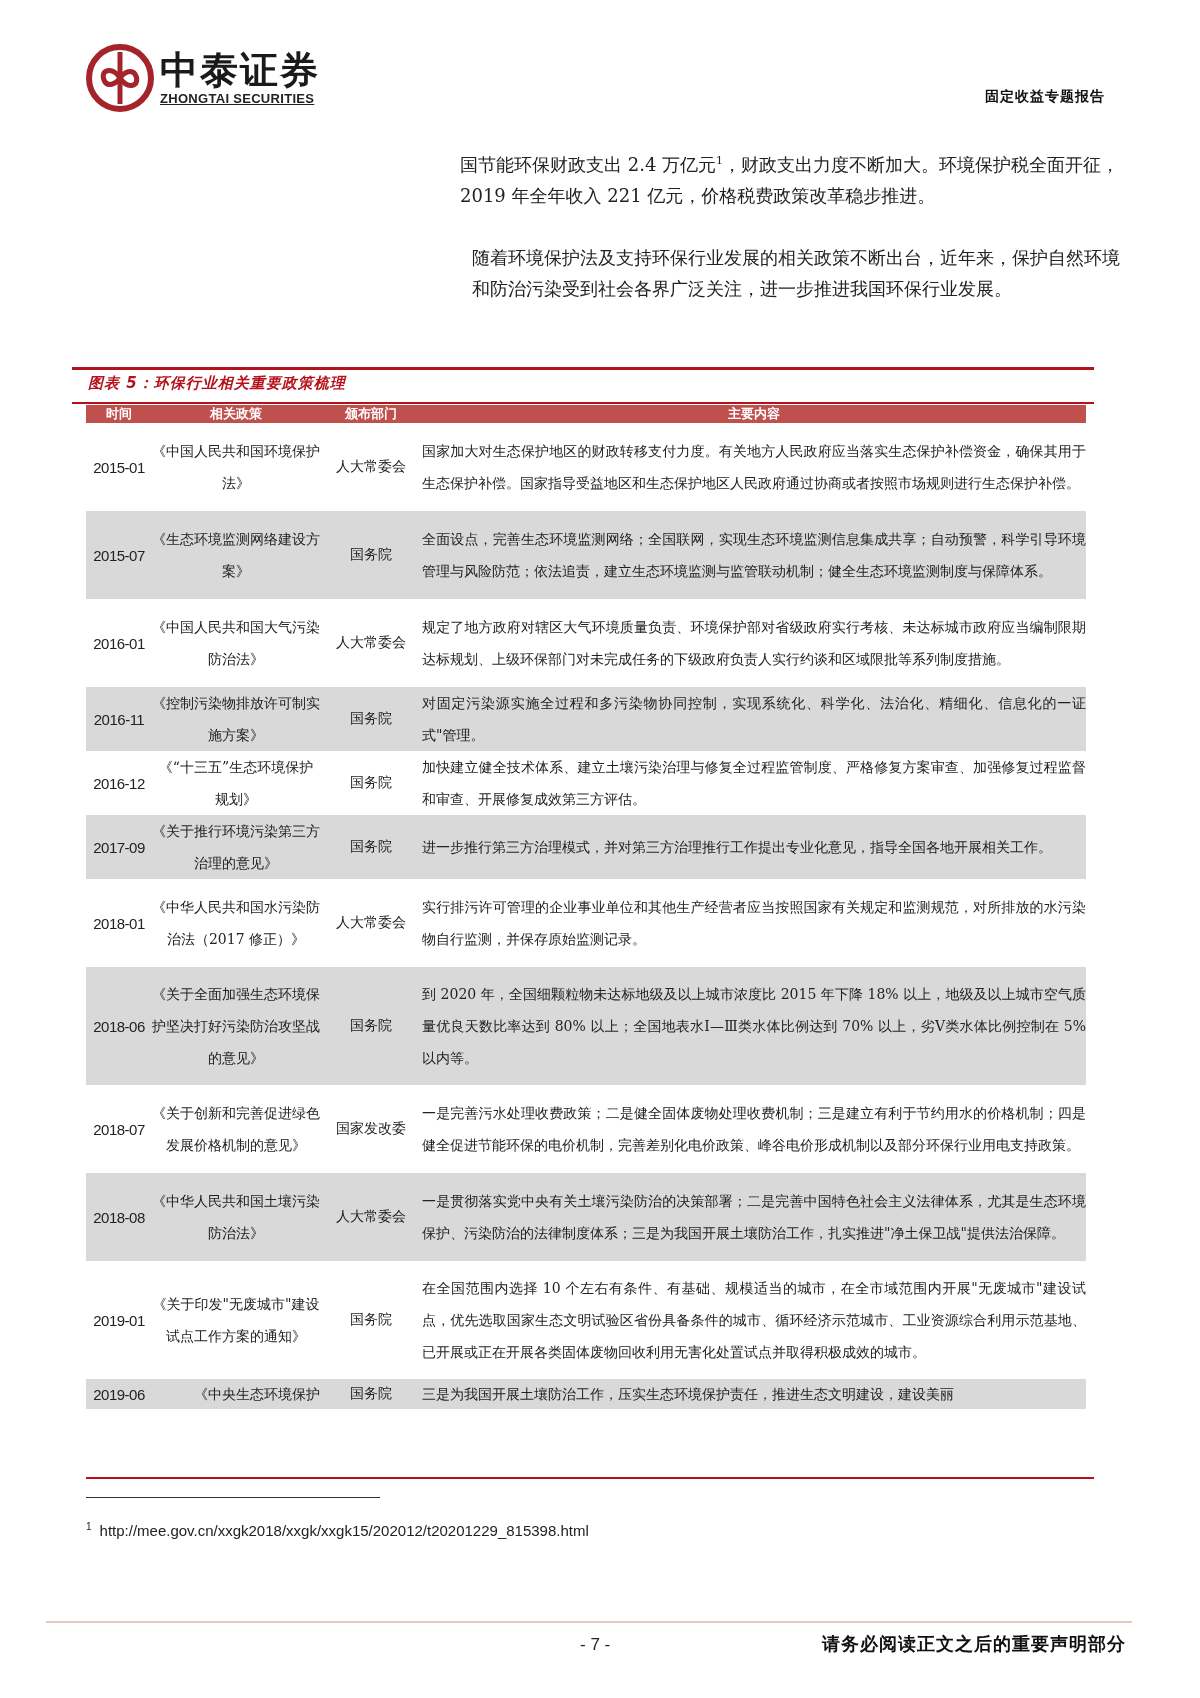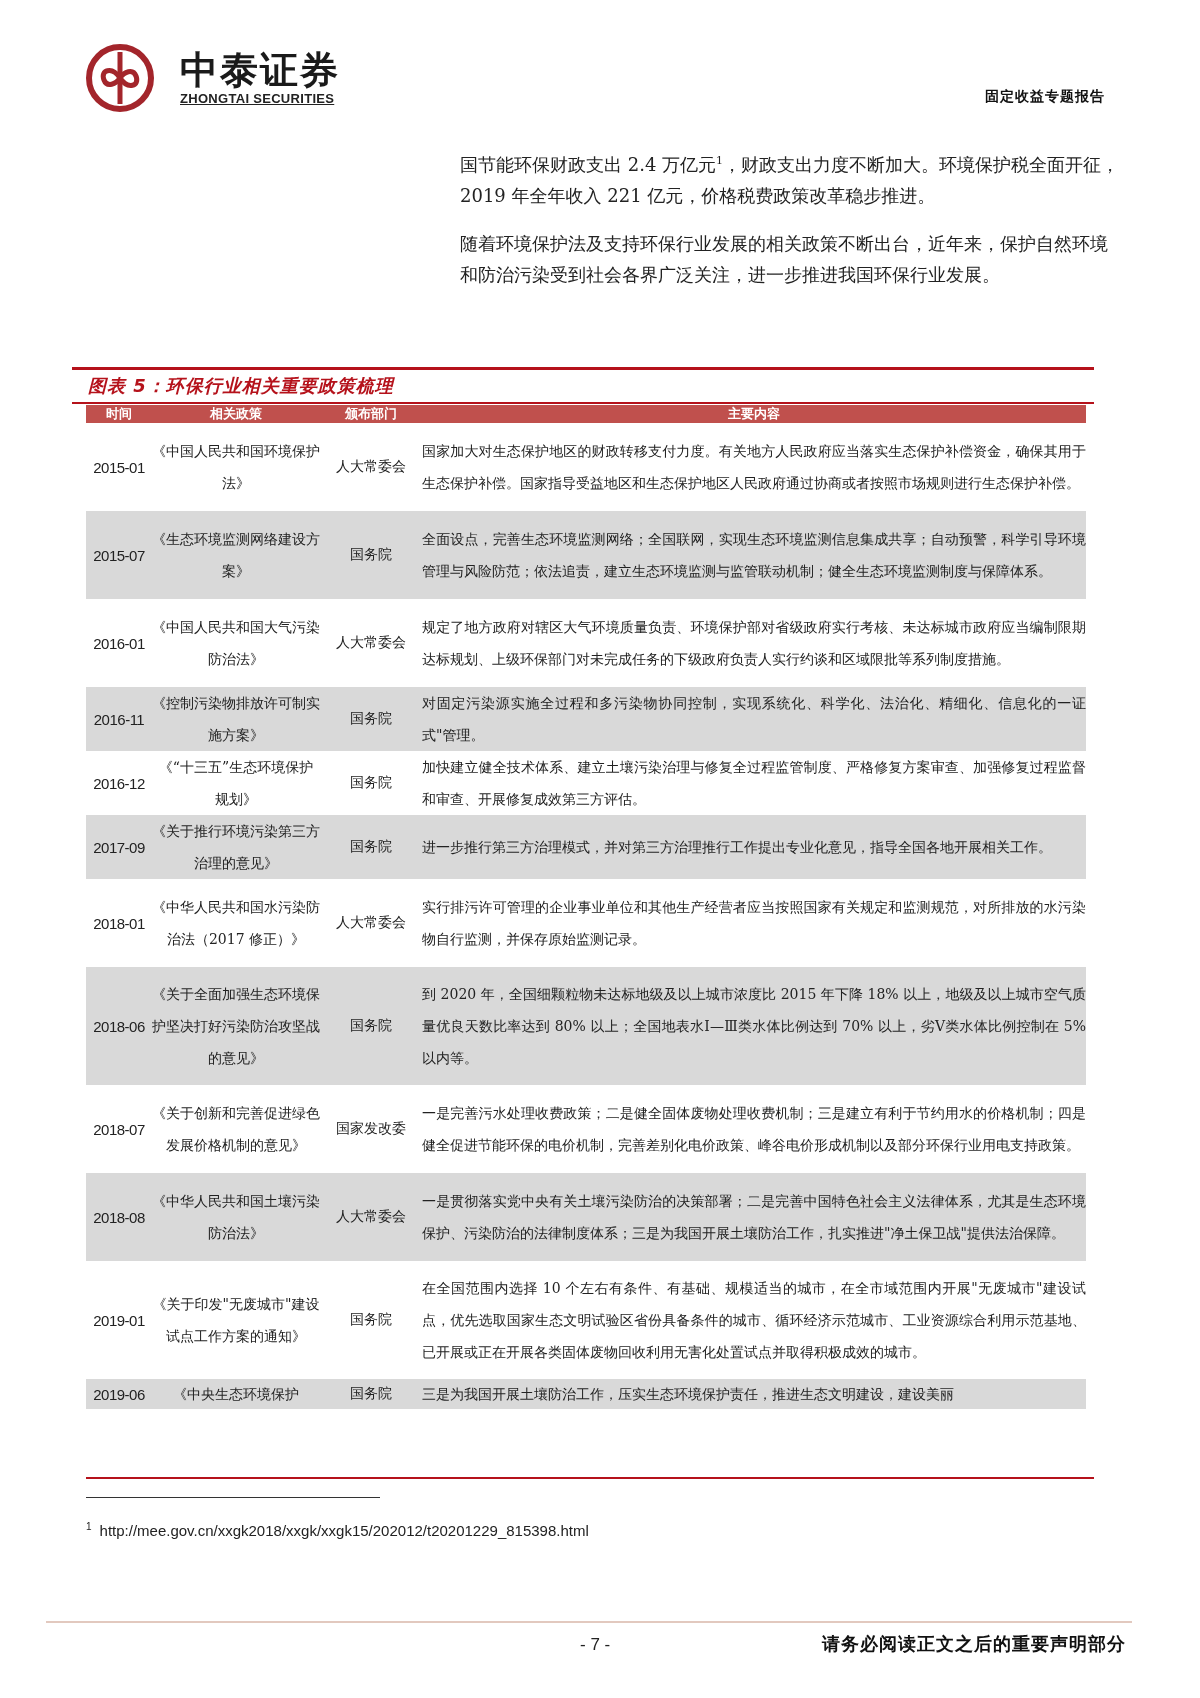--- a/index.html
+++ b/index.html
@@ -7,48 +7,48 @@
       width: 1200px; height: 1698px; position: relative; overflow: hidden;
       font-family: "DejaVu Serif", "Liberation Serif", serif;
       color: #1a1a1a;
     }
     .logo { position: absolute; left: 86px; top: 44px; display: flex; align-items: center; }
     .logo-mark {
       width: 68px; height: 68px; border-radius: 50%;
       border: 6px solid #a3252b; box-sizing: border-box; position: relative;
     }
     .logo-mark svg { position: absolute; left: 0; top: 0; }
-    .logo-text { margin-left: 26px; }
+    .logo-text { margin-left: 6px; }
     .logo-cn {
       font-family: "DejaVu Sans", sans-serif; font-weight: bold;
       font-size: 38px; letter-spacing: 2px; color: #1a1a1a; line-height: 42px;
     }
     .logo-en {
       font-family: "Liberation Sans", sans-serif; font-weight: bold;
       font-size: 13px; color: #222; letter-spacing: 0.3px; line-height: 16px; text-decoration: underline;
     }
     .report-type {
       position: absolute; right: 95px; top: 88px;
       font-family: "DejaVu Sans", sans-serif; font-weight: bold; font-size: 14px;
       color: #111; letter-spacing: 1px;
     }
     .body-text {
       position: absolute; left: 460px; width: 660px;
       font-size: 18px; line-height: 31px; color: #222;
     }
     .body-text sup { font-size: 11px; }
     .p1 { top: 145px; }
-    .p2 { top: 228px; }
+    .p2 { top: 242px; margin-left: 12px; }
     .fig-rule-top {
       position: absolute; left: 72px; width: 1022px; top: 367px; height: 3px; background: #b5121b;
     }
     .fig-title {
       position: absolute; left: 88px; top: 374px;
       font-family: "DejaVu Sans", sans-serif; font-weight: bold; font-style: italic;
-      font-size: 18px; color: #b5121b; letter-spacing: 1px;
+      font-size: 15px; color: #b5121b; letter-spacing: 1px;
     }
     .fig-rule-bottom {
       position: absolute; left: 72px; width: 1022px; top: 402px; height: 2px; background: #b5121b;
     }
     table.policy {
       position: absolute; left: 86px; top: 405px; width: 1000px;
       border-collapse: collapse; table-layout: fixed;
       font-size: 14px; color: #222;
     }
     table.policy th {
@@ -188,21 +188,21 @@
       <td class="c-content">一是贯彻落实党中央有关土壤污染防治的决策部署；二是完善中国特色社会主义法律体系，尤其是生态环境保护、污染防治的法律制度体系；三是为我国开展土壤防治工作，扎实推进"净土保卫战"提供法治保障。</td>
     </tr>
     <tr style="height:118px">
       <td class="c-date">2019-01</td>
       <td class="c-policy">《关于印发"无废城市"建设试点工作方案的通知》</td>
       <td class="c-dept">国务院</td>
       <td class="c-content">在全国范围内选择 10 个左右有条件、有基础、规模适当的城市，在全市域范围内开展"无废城市"建设试点，优先选取国家生态文明试验区省份具备条件的城市、循环经济示范城市、工业资源综合利用示范基地、已开展或正在开展各类固体废物回收利用无害化处置试点并取得积极成效的城市。</td>
     </tr>
     <tr class="alt" style="height:14px">
       <td class="c-date">2019-06</td>
-      <td class="c-policy" style="text-align:center; line-height:30px;">《中央生态环境保护</td>
+      <td class="c-policy" style="text-align:right; line-height:30px;">《中央生态环境保护</td>
       <td class="c-dept">国务院</td>
       <td class="c-content" style="line-height:30px; white-space:nowrap; overflow:hidden;">三是为我国开展土壤防治工作，压实生态环境保护责任，推进生态文明建设，建设美丽</td>
     </tr>
   </tbody>
 </table>
 <div class="tbl-bottom-rule"></div>
 
 <div class="fn-rule"></div>
 <div class="footnote"><sup>1</sup><span>http://mee.gov.cn/xxgk2018/xxgk/xxgk15/202012/t20201229_815398.html</span></div>
 

